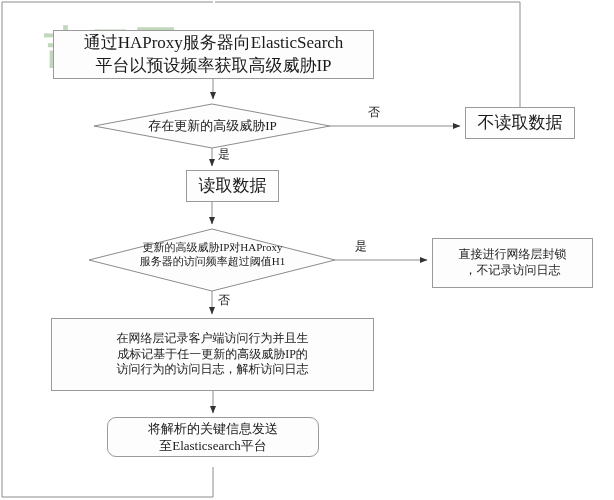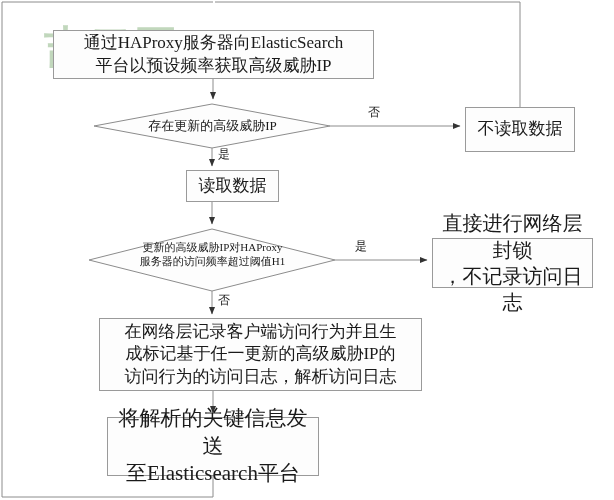--- a/index.html
+++ b/index.html
@@ -70,25 +70,25 @@
   }
   .edge-label {
     position: absolute;
     color: #1a1a1a;
     font-size: 12px;
     z-index: 3;
   }
 
   
   #node-fetch   { left: 53px;  top: 30px;  width: 321px; height: 49px; font-size: 17px; }
-  #node-noread  { left: 465px; top: 107px; width: 110px; height: 45px; font-size: 17px; }
+  #node-noread  { left: 465px; top: 107px; width: 110px; height: 32px; font-size: 17px; }
   #node-read    { left: 166px; top: 170px; width: 93px;  height: 32px; font-size: 17px; margin-left: 20px; }
-  #node-block   { left: 432px; top: 238px; width: 161px; height: 50px; font-size: 20px; }
-  #node-log     { left: 51px;  top: 318px; width: 323px; height: 73px; font-size: 17px; margin-left: 48px; }
-  #node-send    { left: 107px; top: 417px; width: 212px; height: 59px; font-size: 21px; }
+  #node-block   { left: 432px; top: 238px; width: 161px; height: 50px; font-size: 12px; }
+  #node-log     { left: 51px;  top: 318px; width: 323px; height: 73px; font-size: 12px; }
+  #node-send    { left: 107px; top: 417px; width: 212px; height: 40px; font-size: 13px; border-radius: 9px; }
 
   #dlabel-1 { left: 110px; top: 114px; width: 205px; height: 24px; font-size: 13px; }
   #dlabel-2 { left: 108px; top: 238px; width: 209px; height: 32px; font-size: 11px; }
 
   #elabel-no-1  { left: 368px; top: 104px; }
   #elabel-yes-1 { left: 218px; top: 146px; }
   #elabel-yes-2 { left: 355px; top: 238px; }
   #elabel-no-2  { left: 218px; top: 292px; }
 </style>
 </head>

